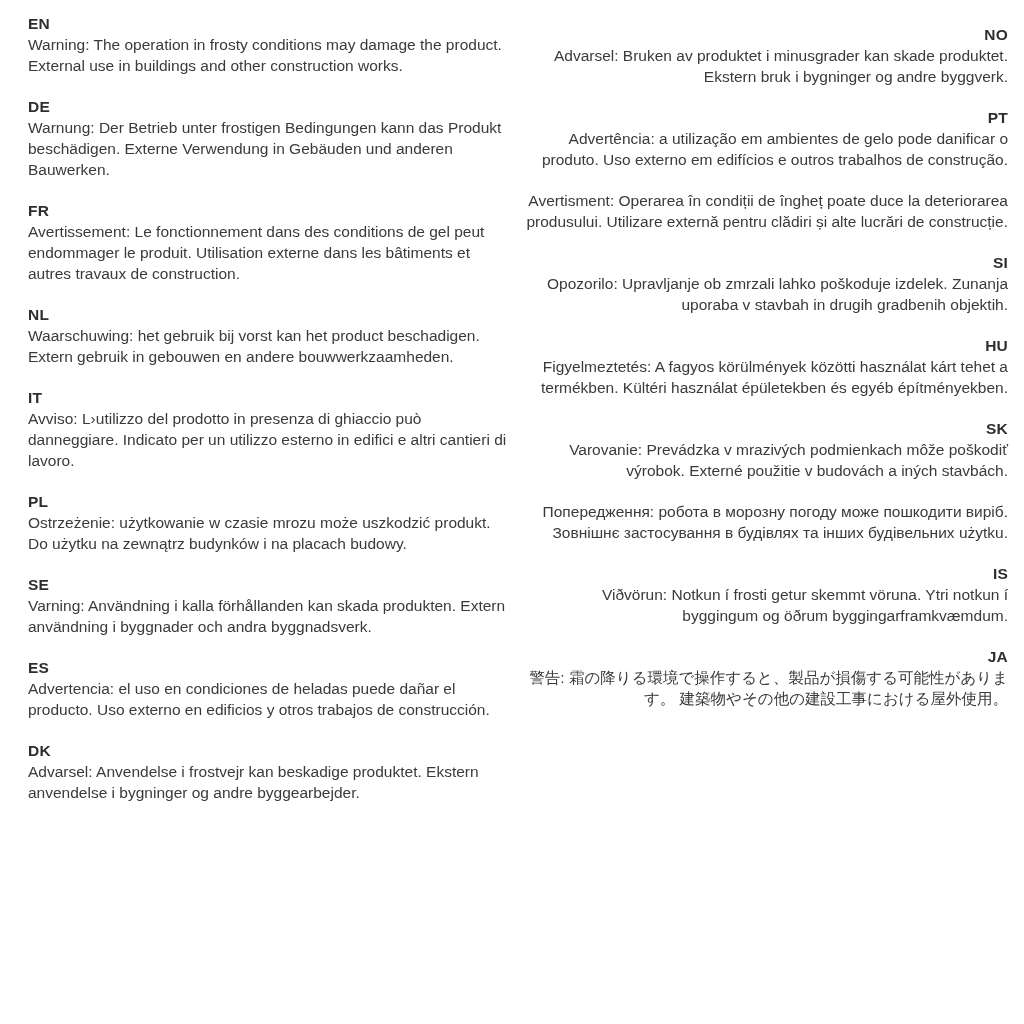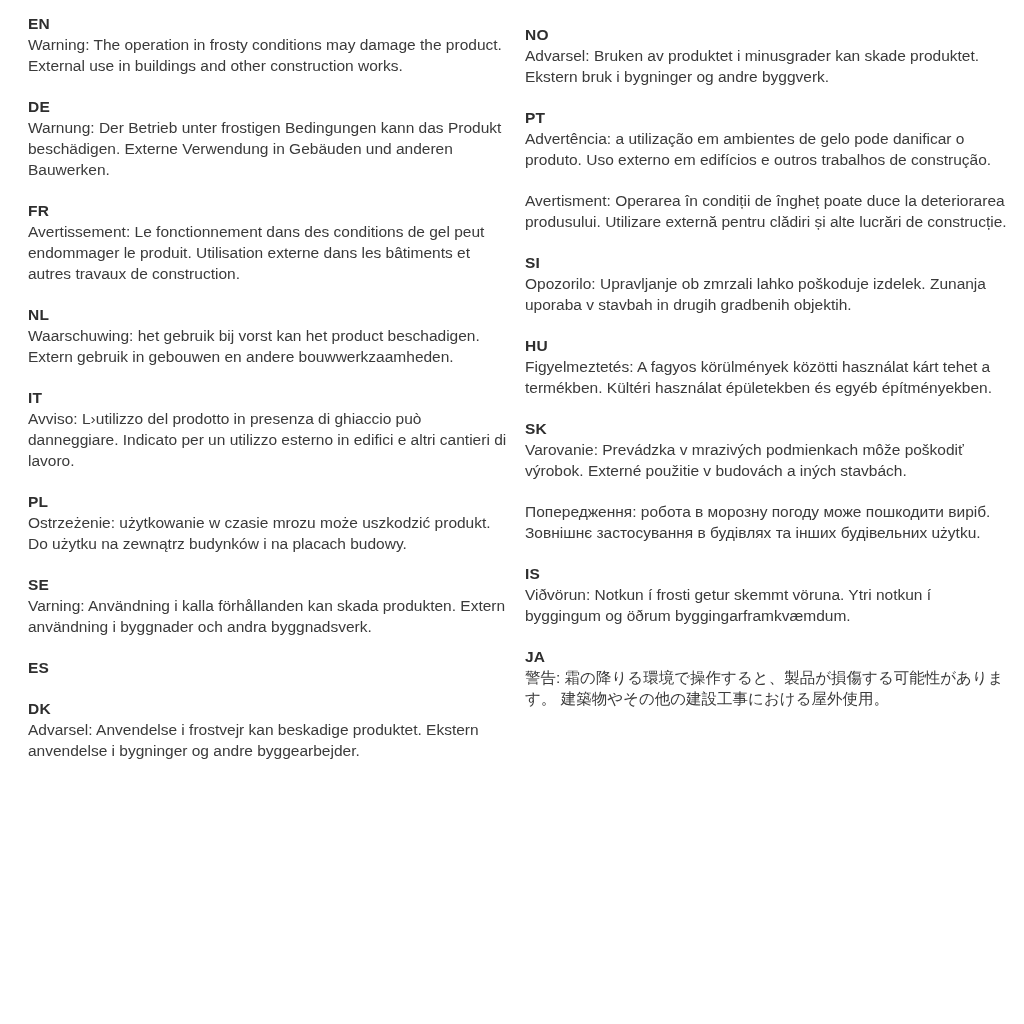--- a/index.html
+++ b/index.html
@@ -19,20 +19,21 @@
     box-sizing: border-box;
     padding: 13px 20px 0 28px;
     gap: 14px;
   }
   .col {
     width: 483px;
     flex: 0 0 483px;
   }
   .col-right {
     padding-top: 11px;
+    text-align: right;
   }
   .lang-block {
     margin-bottom: 20px;
   }
   .lang-code {
     font-size: 15.5px;
     line-height: 21px;
     font-weight: 700;
     margin: 0;
     color: #2e2e2e;
@@ -82,20 +83,21 @@
       <p class="lang-text">Ostrzeżenie: użytkowanie w czasie mrozu może uszkodzić produkt. Do użytku na zewnątrz budynków i na placach budowy.</p>
     </section>
 
     <section class="lang-block">
       <h2 class="lang-code">SE</h2>
       <p class="lang-text">Varning: Användning i kalla förhållanden kan skada produkten. Extern användning i byggnader och andra byggnadsverk.</p>
     </section>
 
     <section class="lang-block">
       <h2 class="lang-code">ES</h2>
+      <p class="lang-text">Advertencia: el uso en condiciones de heladas puede dañar el producto. Uso externo en edificios y otros trabajos de construcción.</p>
     </section>
 
     <section class="lang-block">
       <h2 class="lang-code">DK</h2>
       <p class="lang-text">Advarsel: Anvendelse i frostvejr kan beskadige produktet. Ekstern anvendelse i bygninger og andre byggearbejder.</p>
     </section>
 
   </div>
 
   <div class="col col-right">

